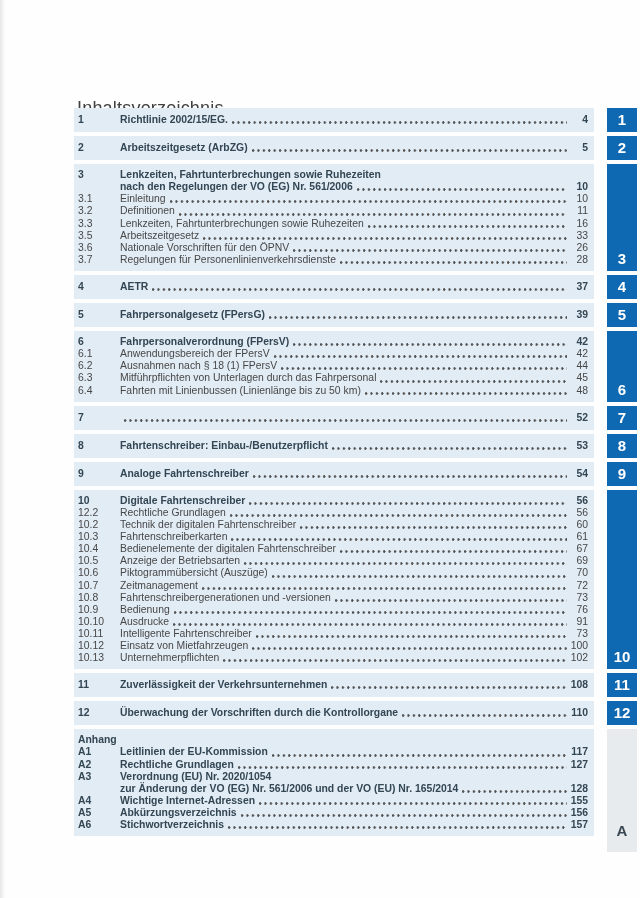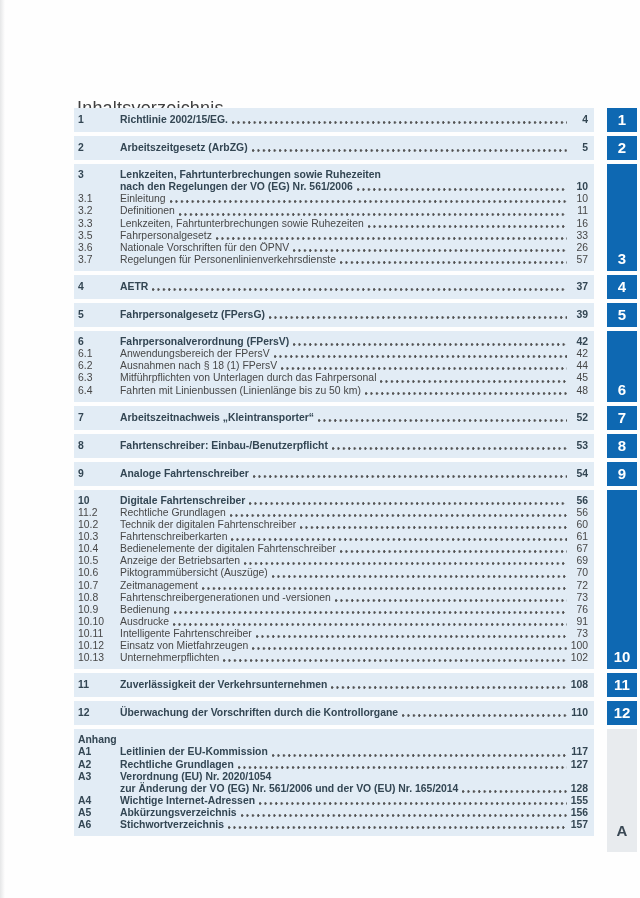--- a/index.html
+++ b/index.html
@@ -144,35 +144,35 @@
         <div class="toc-page">11</div>
       </div>
       <div class="toc-row">
         <div class="toc-num">3.3</div>
         <div class="toc-text">Lenkzeiten, Fahrtunterbrechungen sowie Ruhezeiten</div>
         <div class="leader"></div>
         <div class="toc-page">16</div>
       </div>
       <div class="toc-row">
         <div class="toc-num">3.5</div>
-        <div class="toc-text">Fahrpersonalgesetz</div>
+        <div class="toc-text">Arbeitszeitgesetz</div>
         <div class="leader"></div>
         <div class="toc-page">33</div>
       </div>
       <div class="toc-row">
         <div class="toc-num">3.6</div>
         <div class="toc-text">Nationale Vorschriften für den ÖPNV</div>
         <div class="leader"></div>
         <div class="toc-page">26</div>
       </div>
       <div class="toc-row">
         <div class="toc-num">3.7</div>
         <div class="toc-text">Regelungen für Personenlinienverkehrsdienste</div>
         <div class="leader"></div>
-        <div class="toc-page">57</div>
+        <div class="toc-page">28</div>
       </div>
     </div>
     <div class="tabcell">
       <div class="tab">3</div>
     </div>
     <div class="band">
       <div class="toc-row bold">
         <div class="toc-num">4</div>
         <div class="toc-text">AETR</div>
         <div class="leader"></div>
@@ -224,21 +224,20 @@
         <div class="leader"></div>
         <div class="toc-page">48</div>
       </div>
     </div>
     <div class="tabcell">
       <div class="tab">6</div>
     </div>
     <div class="band">
       <div class="toc-row bold">
         <div class="toc-num">7</div>
-        <div class="toc-text">Arbeitszeitnachweis „Kleintransporter“</div>
         <div class="leader"></div>
         <div class="toc-page">52</div>
       </div>
     </div>
     <div class="tabcell">
       <div class="tab">7</div>
     </div>
     <div class="band">
       <div class="toc-row bold">
         <div class="toc-num">8</div>
@@ -262,21 +261,21 @@
       <div class="tab">9</div>
     </div>
     <div class="band multi">
       <div class="toc-row bold">
         <div class="toc-num">10</div>
         <div class="toc-text">Digitale Fahrtenschreiber</div>
         <div class="leader"></div>
         <div class="toc-page">56</div>
       </div>
       <div class="toc-row">
-        <div class="toc-num">11.2</div>
+        <div class="toc-num">12.2</div>
         <div class="toc-text">Rechtliche Grundlagen</div>
         <div class="leader"></div>
         <div class="toc-page">56</div>
       </div>
       <div class="toc-row">
         <div class="toc-num">10.2</div>
         <div class="toc-text">Technik der digitalen Fahrtenschreiber</div>
         <div class="leader"></div>
         <div class="toc-page">60</div>
       </div>

